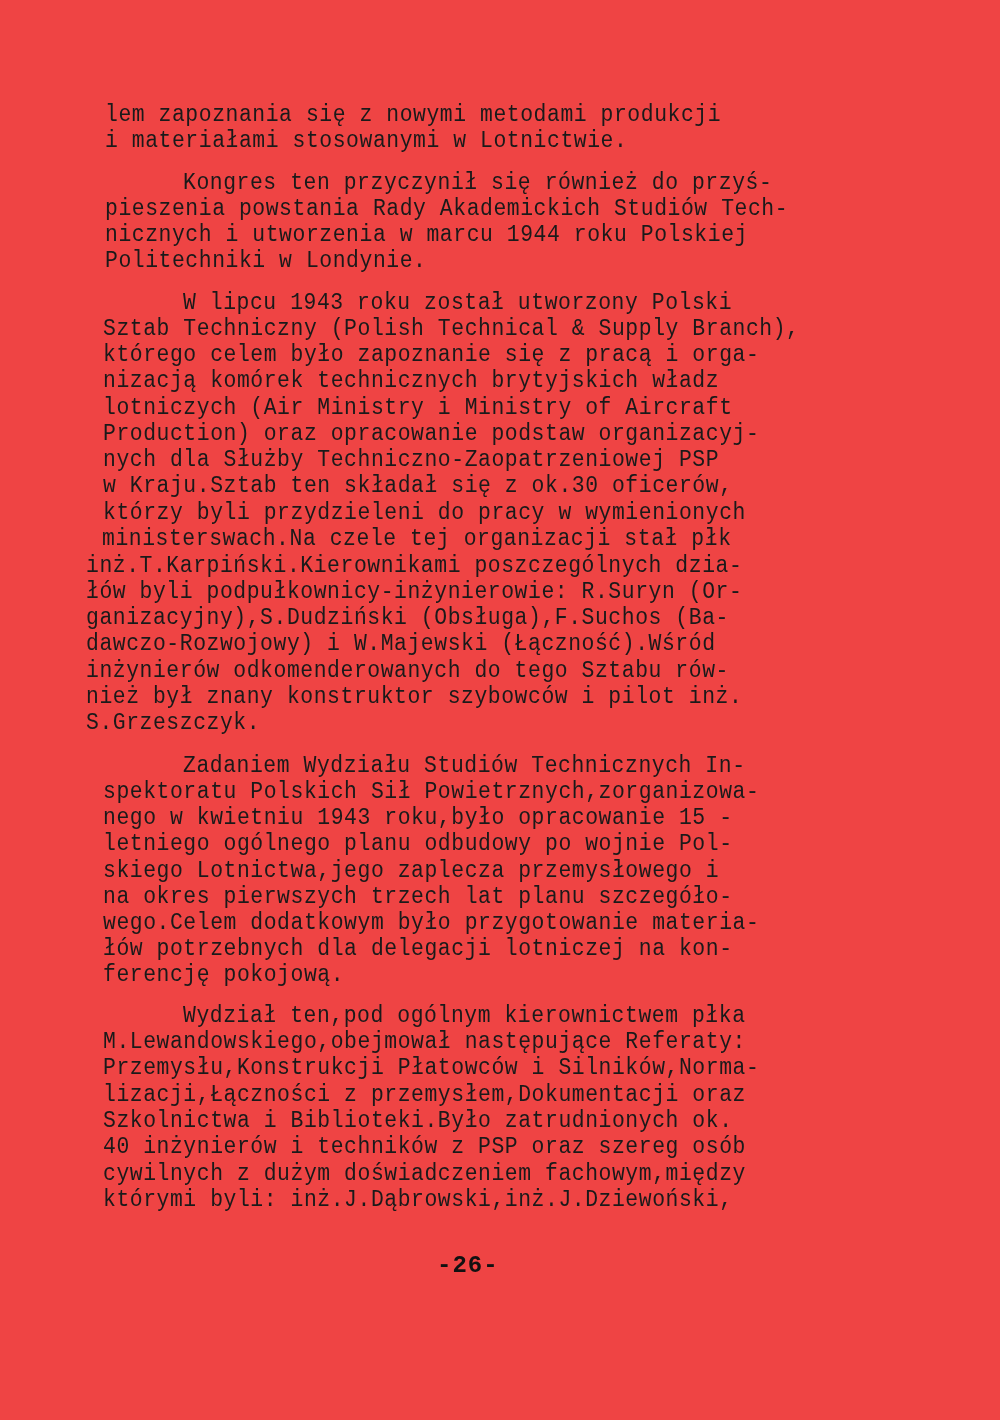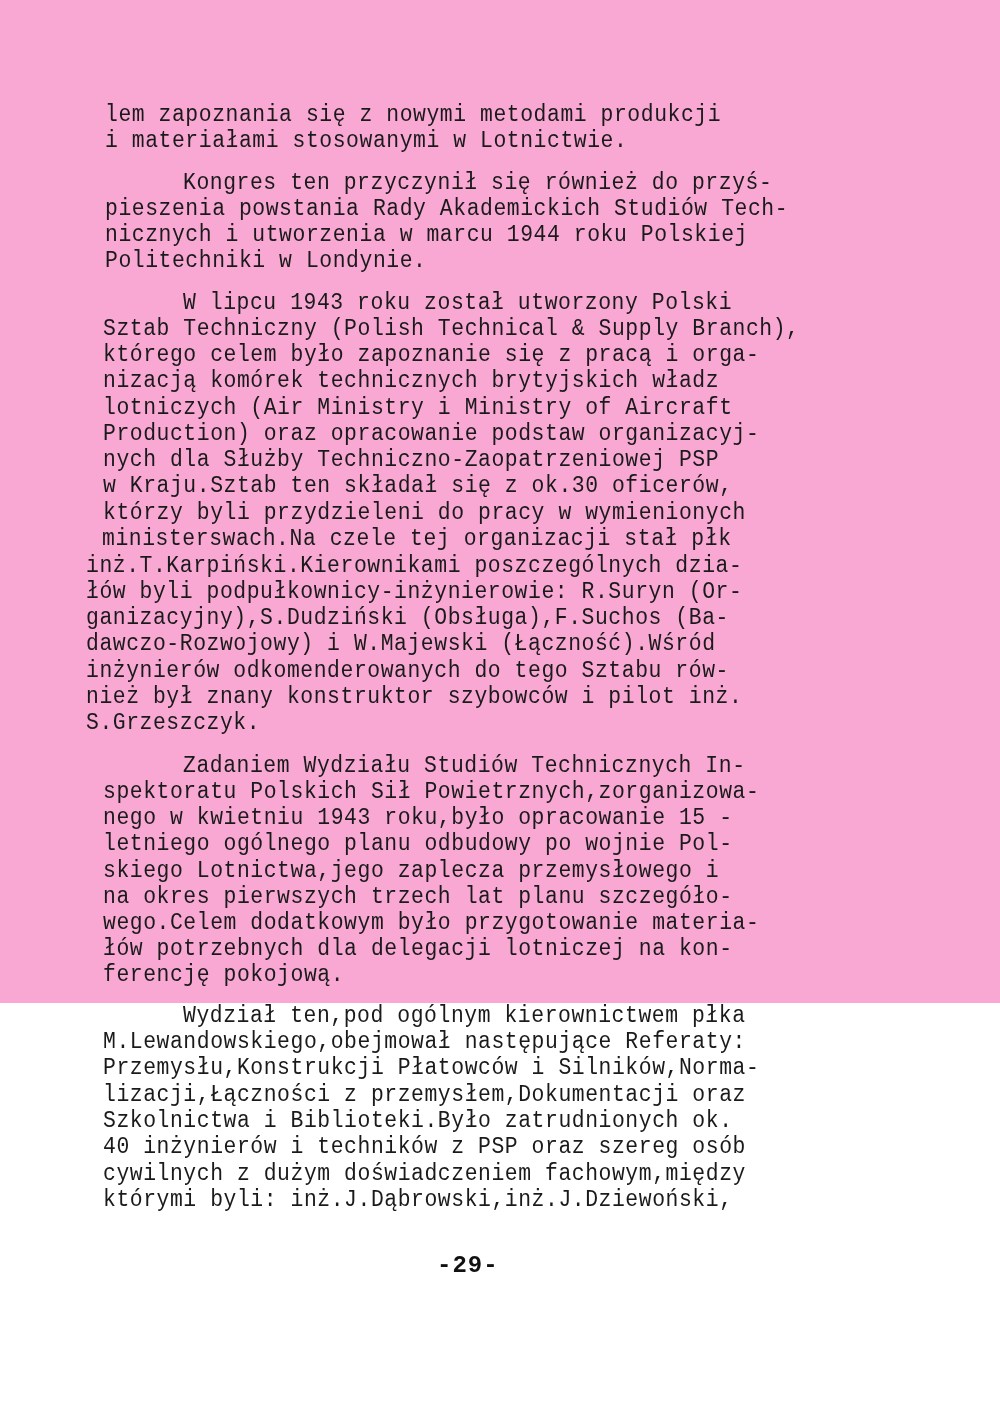--- a/index.html
+++ b/index.html
@@ -10,22 +10,22 @@
     body {
       width: 1000px;
       height: 1420px;
       position: relative;
       overflow: hidden;
     }
     .page {
       position: absolute;
       left: 0; top: 0;
       width: 1000px;
-      height: 1003px;
-      background: #f9a8d4;
+      height: 1420px;
+      background: #ef4444;
     }
     .line {
       position: absolute;
       white-space: pre;
       font-family: "Liberation Mono", "DejaVu Sans Mono", monospace;
       font-size: 23px;
       line-height: 26px;
       color: #1a1a1a;
       letter-spacing: 0.6px;
       transform: scaleX(0.93);
@@ -85,14 +85,14 @@
 
   <div class="line" style="left:183px;top:1003px;">Wydział ten,pod ogólnym kierownictwem płka</div>
   <div class="line" style="left:103px;top:1029px;">M.Lewandowskiego,obejmował następujące Referaty:</div>
   <div class="line" style="left:103px;top:1055px;">Przemysłu,Konstrukcji Płatowców i Silników,Norma-</div>
   <div class="line" style="left:103px;top:1082px;">lizacji,Łączności z przemysłem,Dokumentacji oraz</div>
   <div class="line" style="left:103px;top:1108px;">Szkolnictwa i Biblioteki.Było zatrudnionych ok.</div>
   <div class="line" style="left:103px;top:1134px;">40 inżynierów i techników z PSP oraz szereg osób</div>
   <div class="line" style="left:103px;top:1161px;">cywilnych z dużym doświadczeniem fachowym,między</div>
   <div class="line" style="left:103px;top:1187px;">którymi byli: inż.J.Dąbrowski,inż.J.Dziewoński,</div>
 
-  <div class="page-number">-29-</div>
+  <div class="page-number">-26-</div>
 </div>
 
 </body></html>

